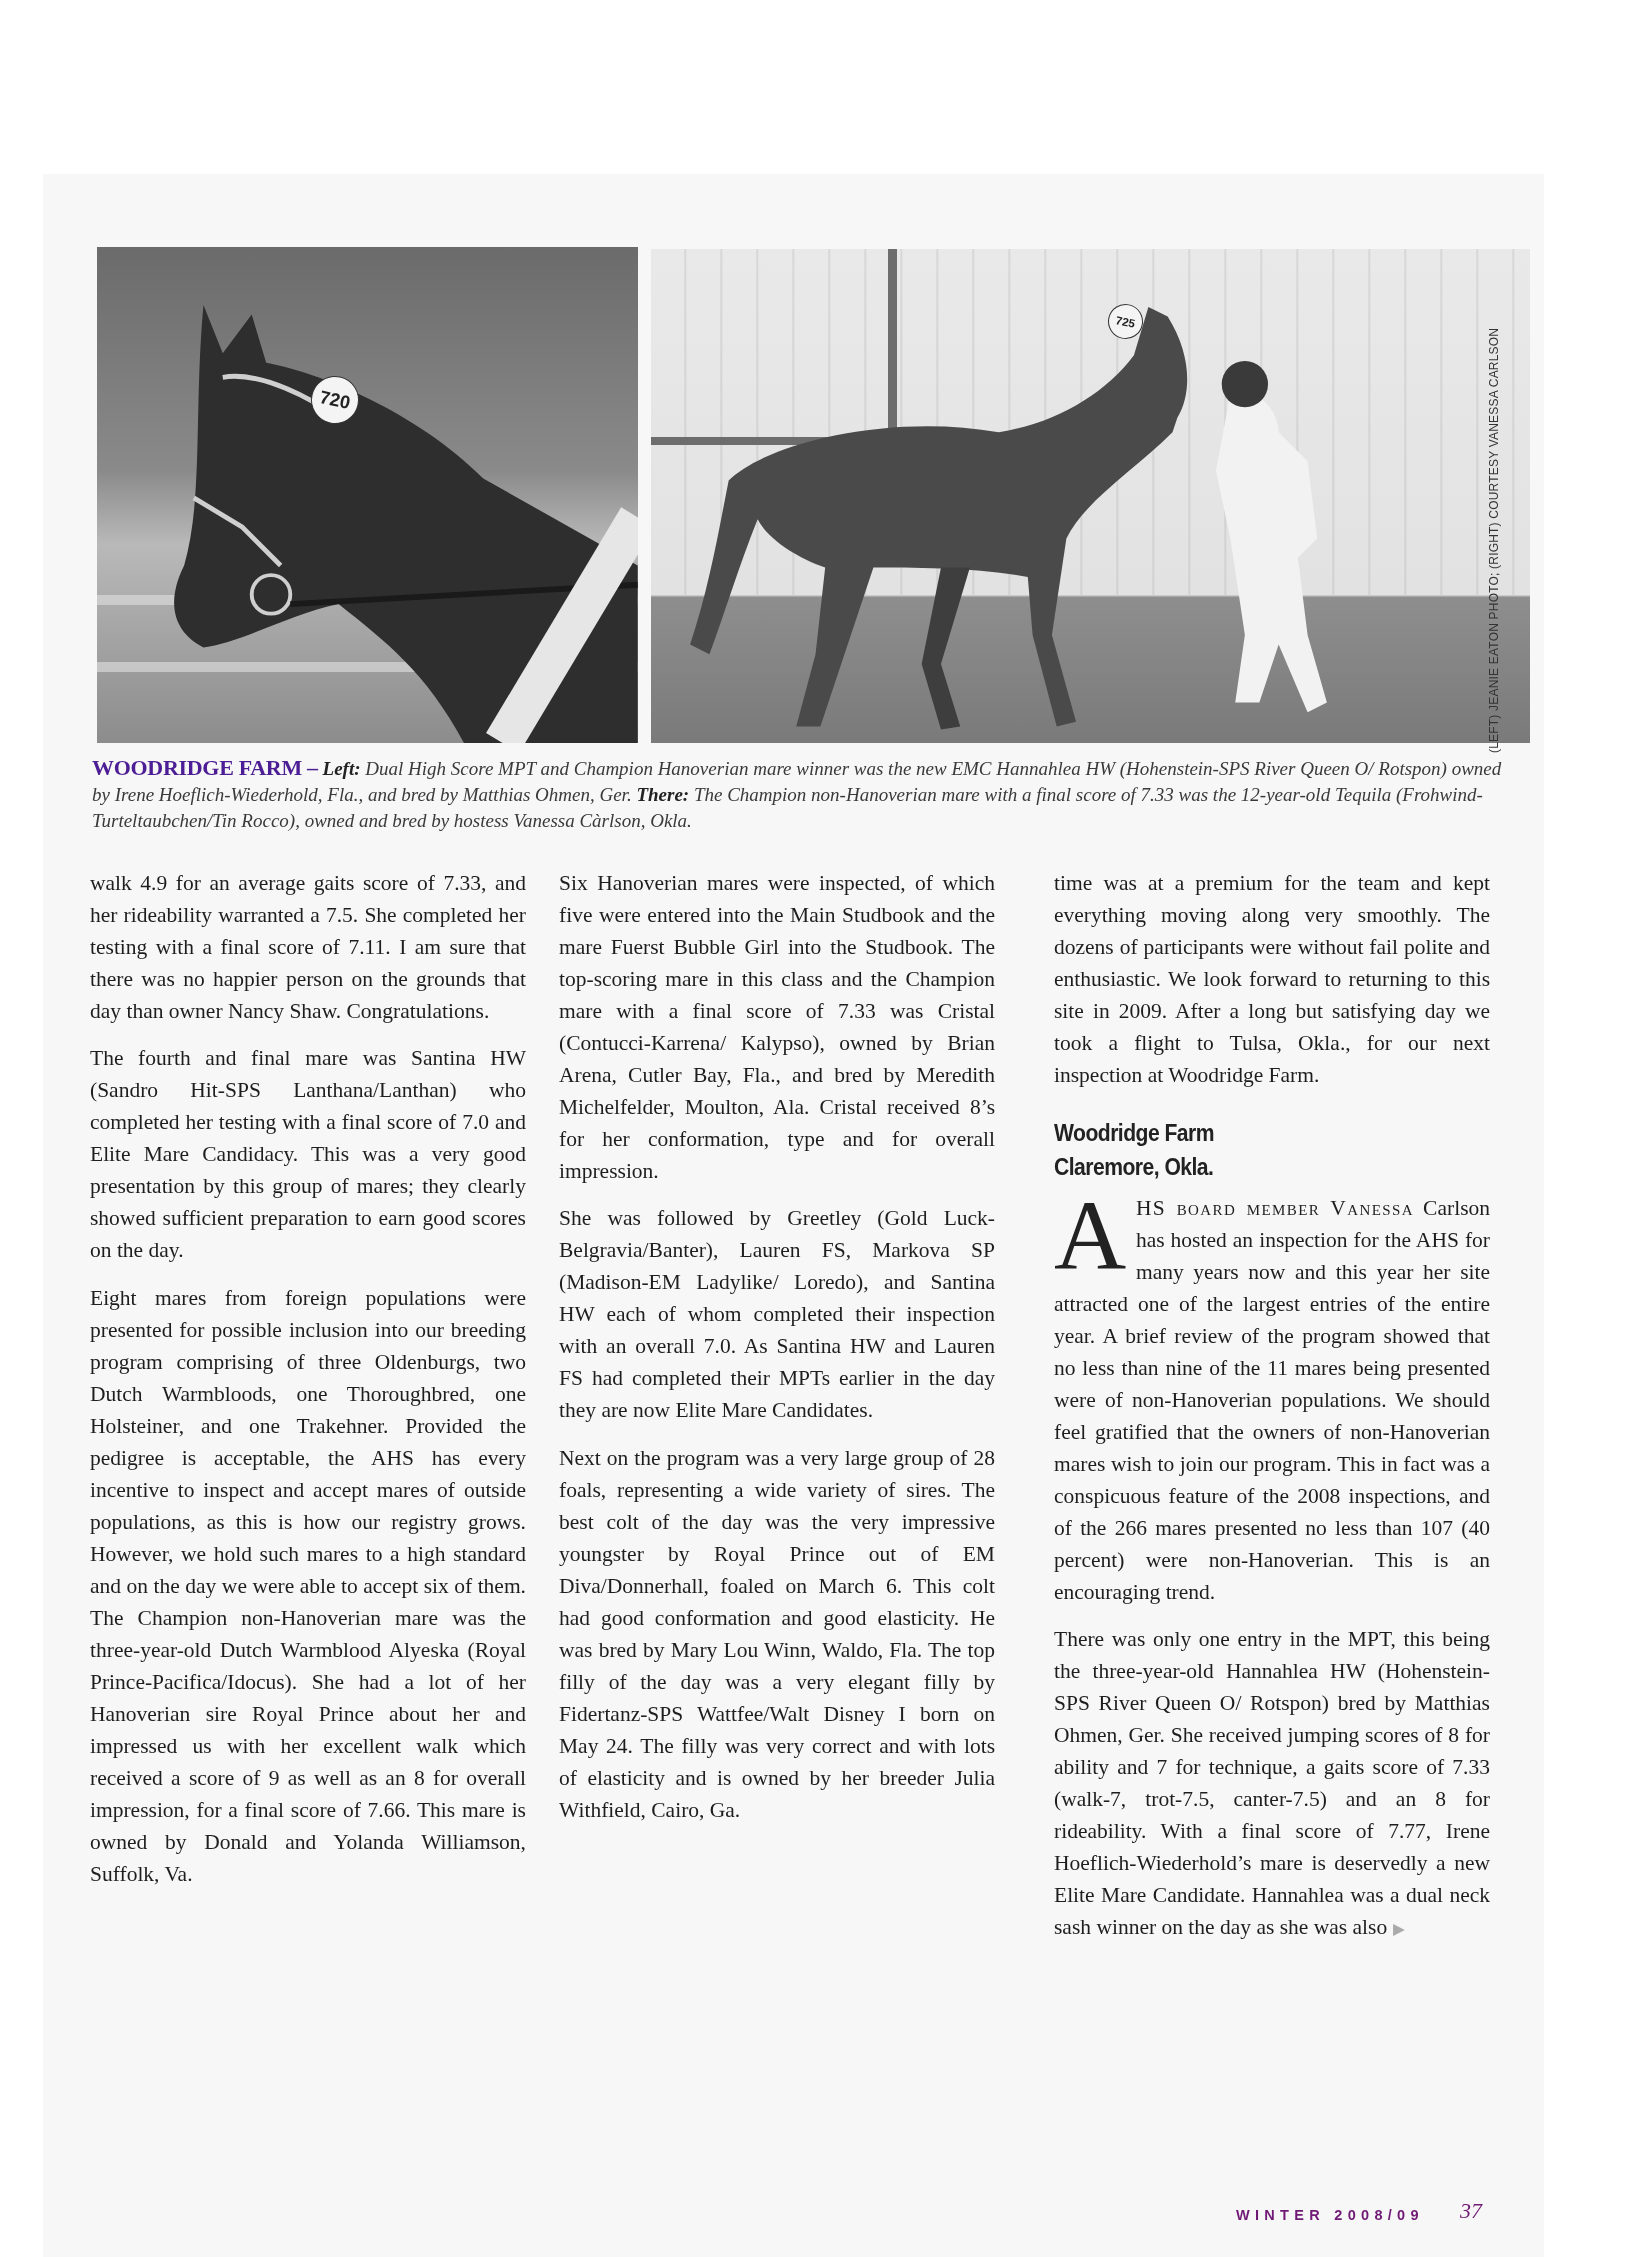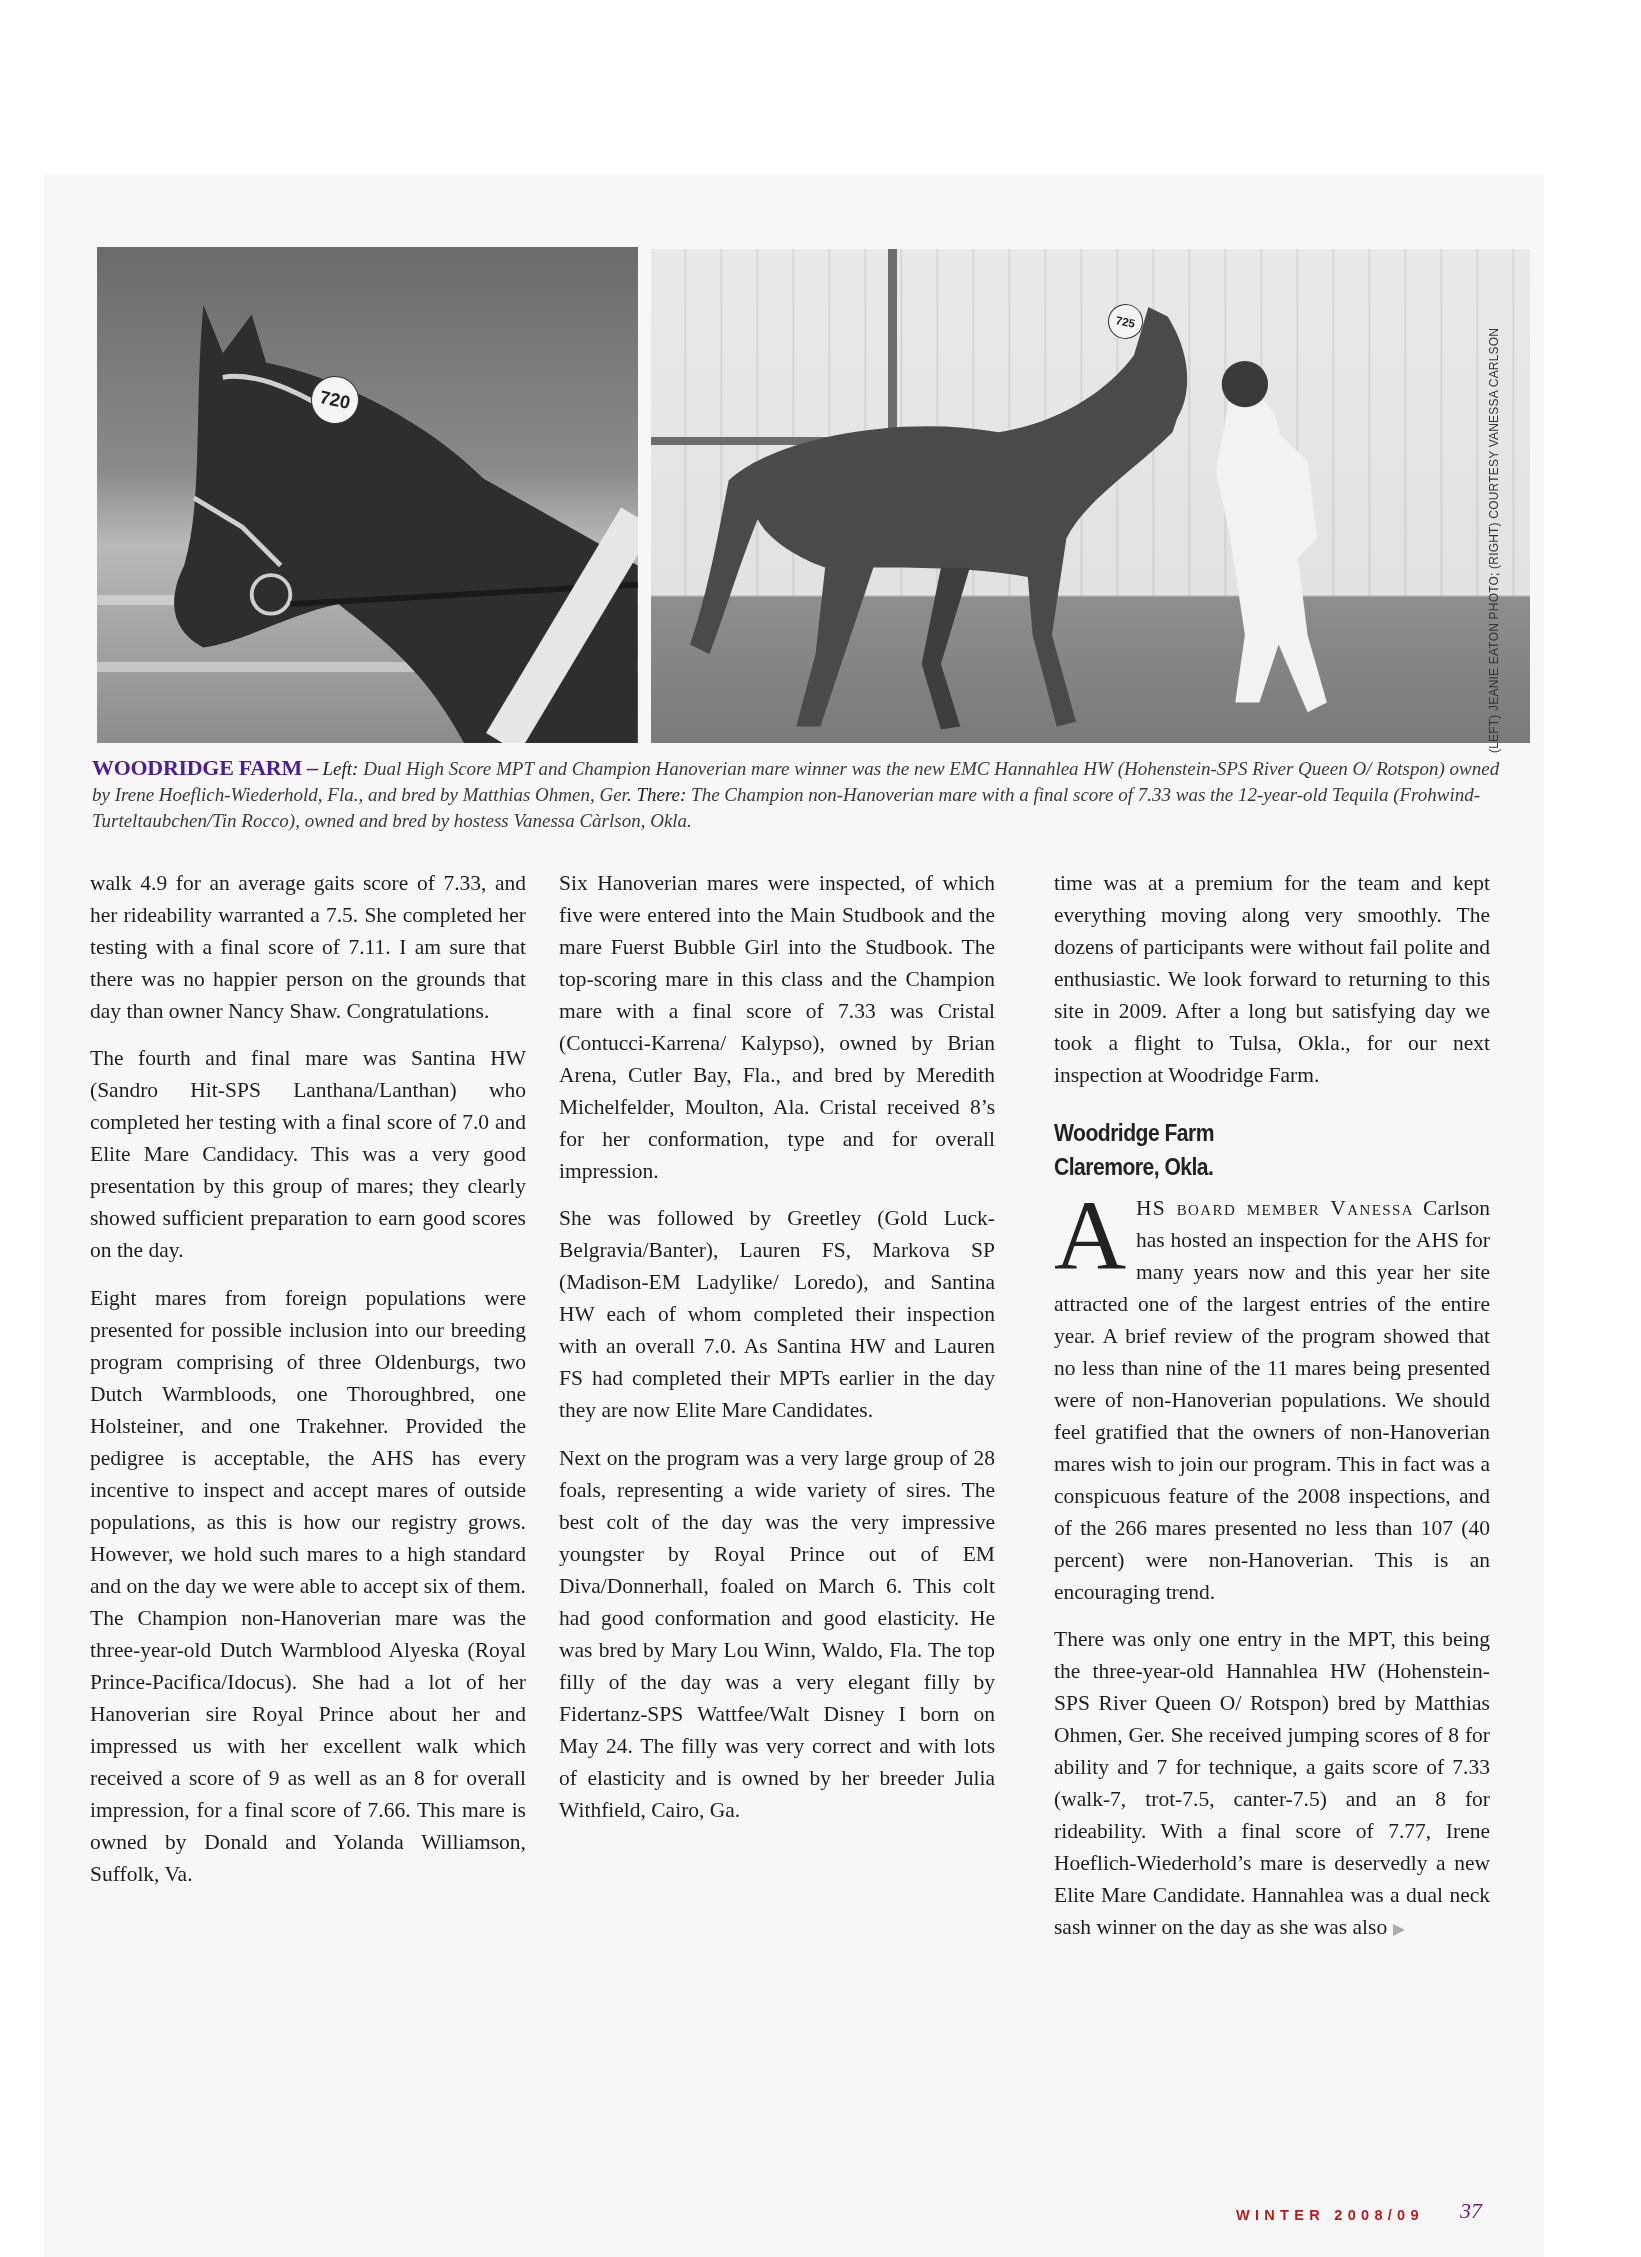--- a/index.html
+++ b/index.html
@@ -41,21 +41,21 @@
     color: #333; white-space: nowrap;
   }
   .caption {
     position: absolute; left: 92px; top: 755px; width: 1410px;
     font-size: 19px; line-height: 26px; font-style: italic; color: #3a3a3a;
   }
   .caption .lead {
     font-family: Liberation Serif, serif; font-style: normal; font-weight: bold;
     font-size: 22px; letter-spacing: -0.3px; color: #4c1d95;
   }
-  .caption .tag { font-weight: normal; color: #222; }
+  .caption .tag { font-weight: bold; color: #222; }
   .col {
     position: absolute; top: 867px; width: 436px;
     font-size: 21.5px; line-height: 32px; text-align: justify; color: #1e1e1e;
   }
   .col p { margin: 0 0 15.4px 0; }
   .col1 { left: 90px; }
   .col2 { left: 559px; }
   .col3 { left: 1054px; }
   .subhead {
     font-family: "Liberation Sans", sans-serif; font-weight: bold; font-size: 24px;
@@ -63,21 +63,21 @@
     transform: scaleX(0.88); transform-origin: left;
   }
   .dropcap {
     float: left; font-size: 100px; line-height: 77px; margin: 5.8px 9.7px -5.8px 0; color: #222;
   }
   .smallcaps { font-variant: small-caps; letter-spacing: 1.4px; }
   .cont-arrow { color: #aaaaaa; font-size: 15.4px; margin-left: 5.8px; }
   .footer {
     position: absolute; top: 2207px; left: 1236px;
     font-family: "Liberation Sans", sans-serif; font-weight: bold; font-size: 14.5px;
-    letter-spacing: 5.3px; color: #b91c1c;
+    letter-spacing: 5.3px; color: #701a75;
   }
   .page-num {
     position: absolute; top: 2198px; left: 1460px; font-style: italic; font-size: 22px; color: #701a75;
   }
 </style>
 </head>
 <body>
 
 <div class="paper"></div>
 

